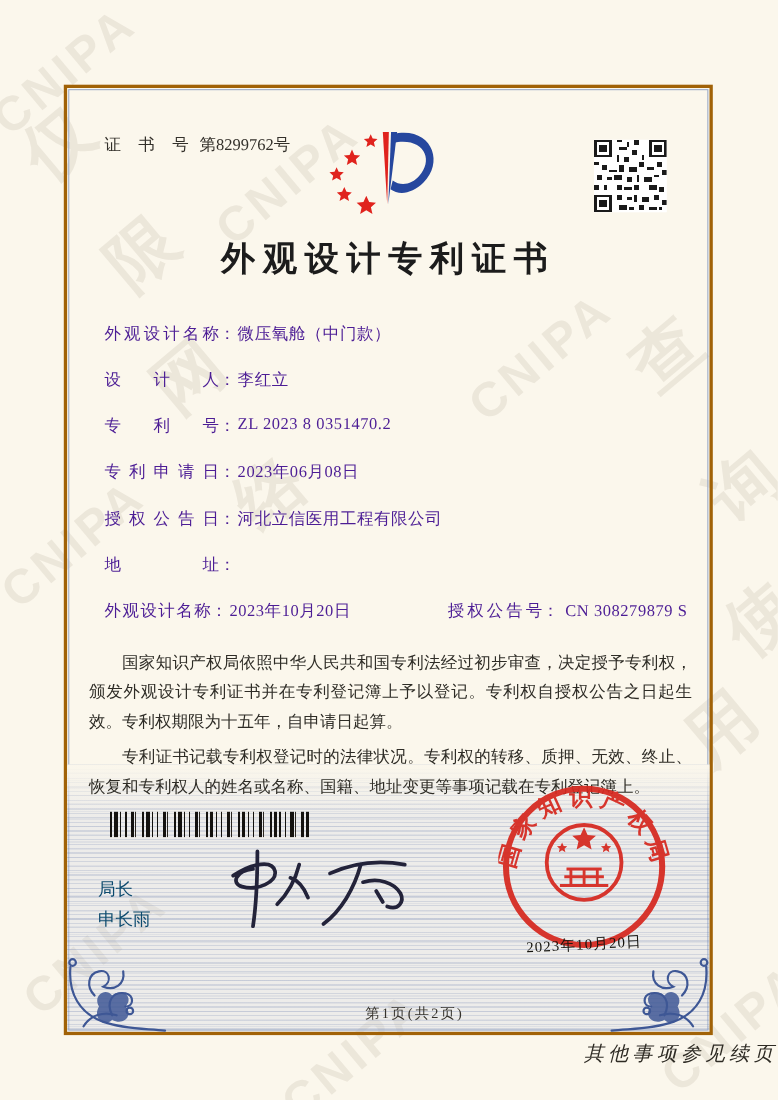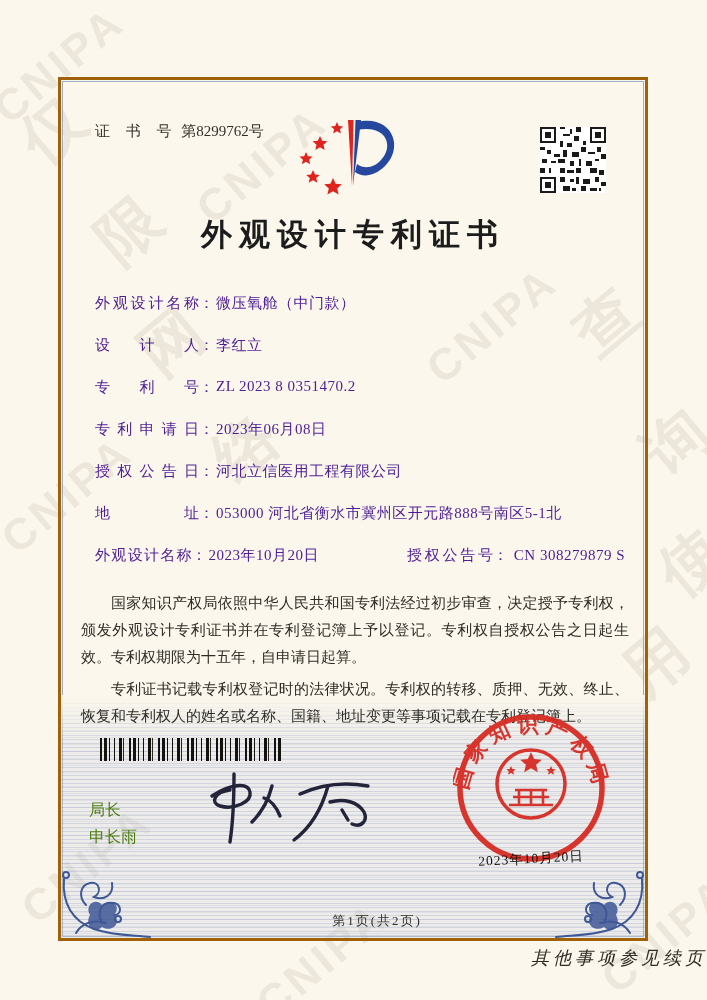--- a/index.html
+++ b/index.html
@@ -64,21 +64,21 @@
   }
   .barcode{
     position:absolute;left:39px;top:658px;width:182px;height:23px;
     background-image:
       repeating-linear-gradient(90deg,#14120f 0 2px,rgba(0,0,0,0) 2px 4px,#14120f 4px 7px,
         rgba(0,0,0,0) 7px 9px,#14120f 9px 10px,rgba(0,0,0,0) 10px 14px,#14120f 14px 15px,
         rgba(0,0,0,0) 15px 19px,#14120f 19px 22px,rgba(0,0,0,0) 22px 23px,#2a2620 23px 24px,
         rgba(0,0,0,0) 24px 29px);
   }
   .signoff{
-    position:absolute;left:28px;top:716px;font-size:16px;color:#4d7c0f;
+    position:absolute;left:28px;top:716px;font-size:16px;color:#0c4a6e;
     font-family:"Liberation Sans","DejaVu Sans",sans-serif;line-height:27px;
   }
   .signature{position:absolute;left:135px;top:690px;width:190px;height:82px;}
   
   .seal{position:absolute;left:392px;top:630px;width:156px;height:156px;opacity:.93;}
   .seal-date{
     position:absolute;left:392px;top:770px;width:156px;text-align:center;
     font-size:13.5px;color:#15140f;transform:rotate(-3deg);letter-spacing:1px;
   }
   .page-info{
@@ -217,21 +217,20 @@
       <span class="fvalue">2023年06月08日</span>
     </div>
     <div class="frow">
       <span class="flabel">授权公告日</span>
         <span class="colon">：</span>
       <span class="fvalue">河北立信医用工程有限公司</span>
     </div>
     <div class="frow">
       <span class="flabel">地址</span>
         <span class="colon">：</span>
-      <span class="fvalue">053000 河北省衡水市冀州区开元路888号南区5-1北</span>
     </div>
     <div class="frow">
       <span class="flabel">外观设计名称</span>
         <span class="colon">：</span>
       <span class="fvalue">2023年10月20日</span>
       <span class="pair2">
         <span class="flabel">授权公告号</span><span class="colon">：</span>
         <span class="fvalue">CN 308279879 S</span>
       </span>
     </div>

